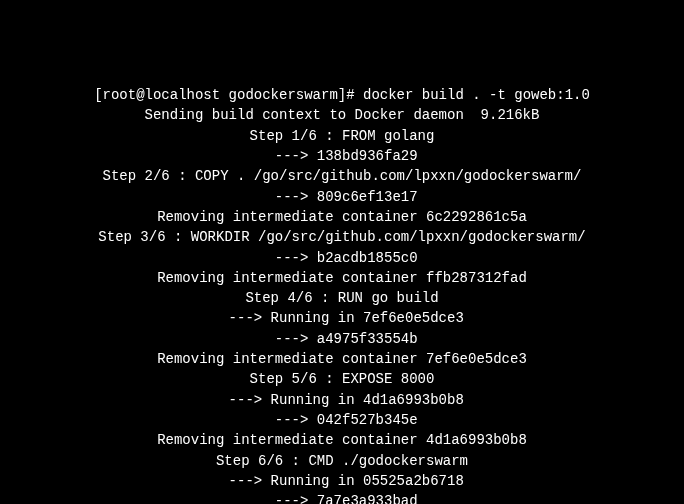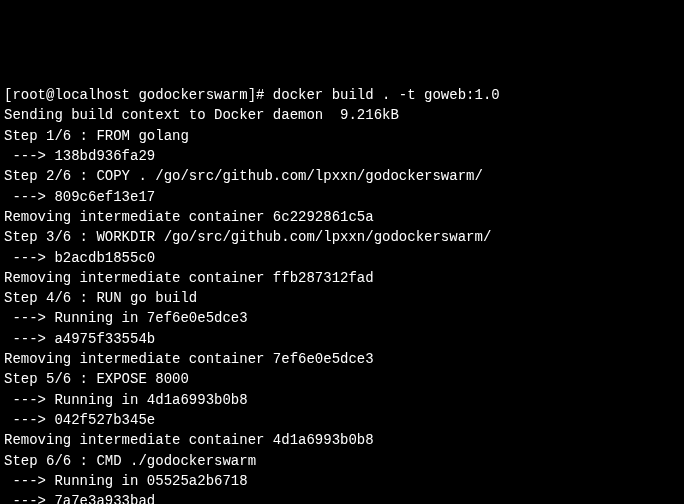--- a/index.html
+++ b/index.html
@@ -18,20 +18,21 @@
       height: 504px;
       overflow: hidden;
       white-space: pre;
     }
     .terminal {
       width: 100%;
       height: 100%;
     }
     .line {
       display: block;
+      text-align: center;
     }
   </style>
 </head>
 <body>
 
 
 
 <div class="terminal"><span class="line"><span>[root@localhost godockerswarm]# </span><span>docker build . -t goweb:1.0</span></span><span class="line">Sending build context to Docker daemon  9.216kB</span><span class="line">Step 1/6 : FROM golang</span><span class="line"> ---&gt; 138bd936fa29</span><span class="line">Step 2/6 : COPY . /go/src/github.com/lpxxn/godockerswarm/</span><span class="line"> ---&gt; 809c6ef13e17</span><span class="line">Removing intermediate container 6c2292861c5a</span><span class="line">Step 3/6 : WORKDIR /go/src/github.com/lpxxn/godockerswarm/</span><span class="line"> ---&gt; b2acdb1855c0</span><span class="line">Removing intermediate container ffb287312fad</span><span class="line">Step 4/6 : RUN go build</span><span class="line"> ---&gt; Running in 7ef6e0e5dce3</span><span class="line"> ---&gt; a4975f33554b</span><span class="line">Removing intermediate container 7ef6e0e5dce3</span><span class="line">Step 5/6 : EXPOSE 8000</span><span class="line"> ---&gt; Running in 4d1a6993b0b8</span><span class="line"> ---&gt; 042f527b345e</span><span class="line">Removing intermediate container 4d1a6993b0b8</span><span class="line">Step 6/6 : CMD ./godockerswarm</span><span class="line"> ---&gt; Running in 05525a2b6718</span><span class="line"> ---&gt; 7a7e3a933bad</span></div>
 
 

